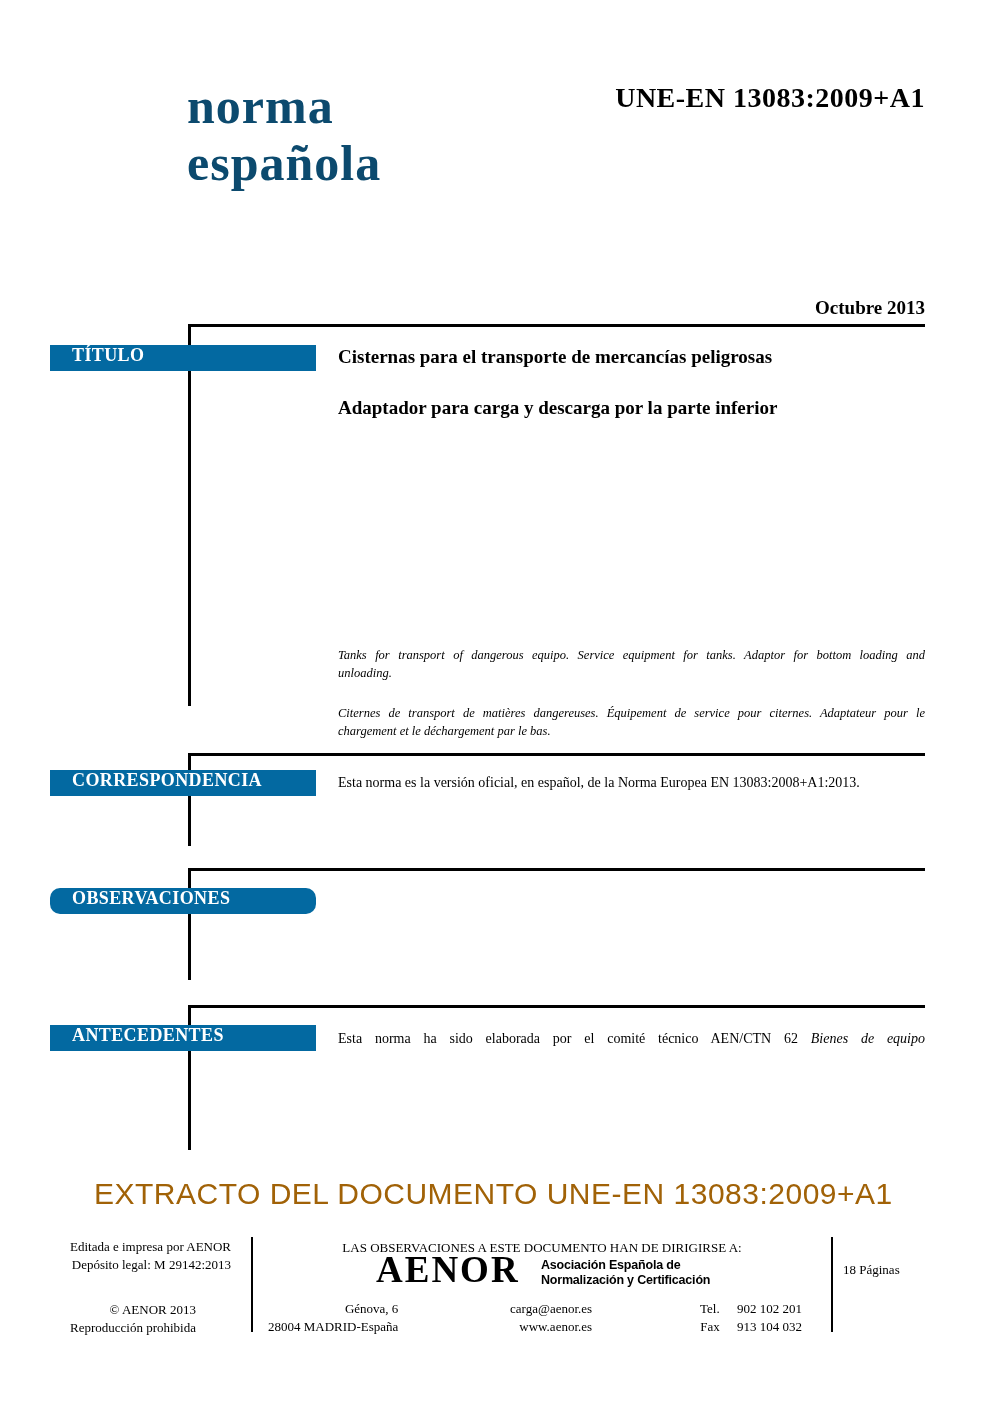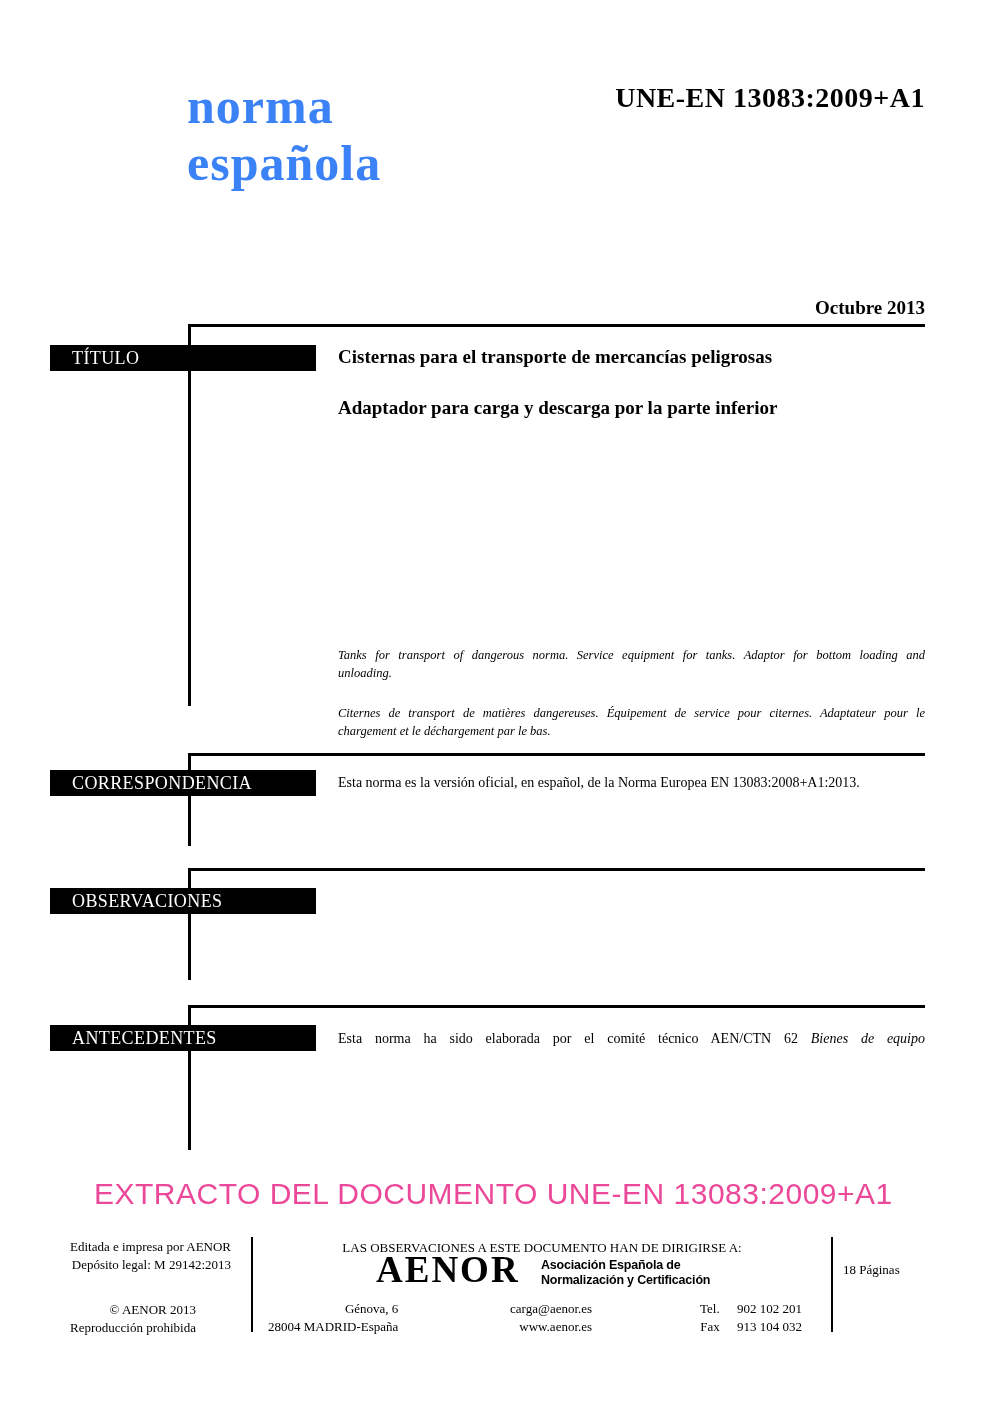--- a/index.html
+++ b/index.html
@@ -10,64 +10,64 @@
     background:#ffffff;
     margin:0 auto;
     font-family:"Liberation Serif", serif;
     color:#000;
     overflow:hidden;
   }
   
   .brand {
     position:absolute; left:187px; top:78px;
     font-size:50px; line-height:57px; font-weight:700;
-    color:#3b82f6; letter-spacing:1px;
+    color:#0c4a6e; letter-spacing:1px;
   }
   .std-code {
     position:absolute; right:67px; top:82px;
     font-size:28px; font-weight:700; letter-spacing:0.5px;
     text-align:right;
   }
   .doc-date {
     position:absolute; right:67px; top:297px;
     font-size:19px; font-weight:700;
   }
   
   .hrule { position:absolute; left:190px; width:735px; height:3px; background:#000; }
   .vrule { position:absolute; left:188px; width:3px; background:#000; }
   .label-bar {
     position:absolute; left:50px; width:266px; height:26px;
-    background:#000000; color:#fff;
-    font-weight:400; font-size:18px; letter-spacing:0.4px;
-    display:flex; align-items:center; padding-left:22px;
+    background:#0369a1; color:#fff;
+    font-weight:700; font-size:18px; letter-spacing:0.4px;
+    display:flex; padding-left:22px;
   }
   #rule-titulo { top:324px; }   #v-titulo { top:324px; height:382px; }  #bar-titulo { top:345px; }
   #rule-corr   { top:753px; }   #v-corr   { top:753px; height:93px; }   #bar-corr   { top:770px; }
-  #rule-obs    { top:868px; }   #v-obs    { top:868px; height:112px; }  #bar-obs    { top:888px; }
+  #rule-obs    { top:868px; }   #v-obs    { top:868px; height:112px; }  #bar-obs    { top:888px;border-radius:10px; }
   #rule-ant    { top:1005px; }  #v-ant    { top:1005px; height:145px; } #bar-ant    { top:1025px; }
   
   .content { position:absolute; left:338px; width:587px; }
   .titles { top:347px; }
   .title-line { font-size:19px; font-weight:700; line-height:20px; margin-bottom:31px; }
   .abstract { font-size:12.5px; font-style:italic; line-height:17.5px; }
   .abstract .force-justify { text-align:justify; text-align-last:justify; }
   #abstract-en { top:647px; }
   #abstract-fr { top:705px; }
   .sec-text { font-size:14px; line-height:21.5px; }
   #corr-text { top:772px; }
   #obs-text  { top:890px; }
   #ant-text  { top:1028px; }
   .force-justify { text-align:justify; text-align-last:justify; }
   .it { font-style:italic; }
   
   .extract-banner {
     position:absolute; left:94px; top:1177px;
     font-family:"Liberation Sans", sans-serif;
     font-size:30px; font-weight:400; letter-spacing:0.5px;
-    color:#ec4899; white-space:nowrap;
+    color:#a16207; white-space:nowrap;
   }
   
   .f-small { position:absolute; font-size:13px; line-height:17.5px;text-align:right; }
   #f-left-top { left:70px; top:1238px; }
   #f-left-bottom { left:70px; top:1301px; }
   .f-div { position:absolute; width:2px; height:95px; top:1237px; background:#000; }
   #f-div1 { left:251px; } #f-div2 { left:831px; }
   #f-notice { left:262px; top:1239px; width:560px; text-align:center; }
   .aenor-logo {
     position:absolute; left:376px; top:1251px;
@@ -99,21 +99,21 @@
   <div class="hrule" id="rule-titulo"></div>
   <div class="vrule" id="v-titulo"></div>
   <div class="label-bar" id="bar-titulo">
     <span>TÍTULO</span>
   </div>
   <div class="content titles" style="top:347px;">
     <div class="title-line">Cisternas para el transporte de mercancías peligrosas</div>
     <div class="title-line">Adaptador para carga y descarga por la parte inferior</div>
   </div>
   <div class="content abstract" id="abstract-en" style="top:647px;">
-    <div class="force-justify">Tanks for transport of dangerous norma. Service equipment for tanks. Adaptor for bottom loading and</div>
+    <div class="force-justify">Tanks for transport of dangerous equipo. Service equipment for tanks. Adaptor for bottom loading and</div>
     <div>unloading.</div>
   </div>
   <div class="content abstract" id="abstract-fr" style="top:705px;">
     <div class="force-justify">Citernes de transport de matières dangereuses. Équipement de service pour citernes. Adaptateur pour le</div>
     <div>chargement et le déchargement par le bas.</div>
   </div>
 
   <div class="hrule" id="rule-corr"></div>
   <div class="vrule" id="v-corr"></div>
   <div class="label-bar" id="bar-corr">

